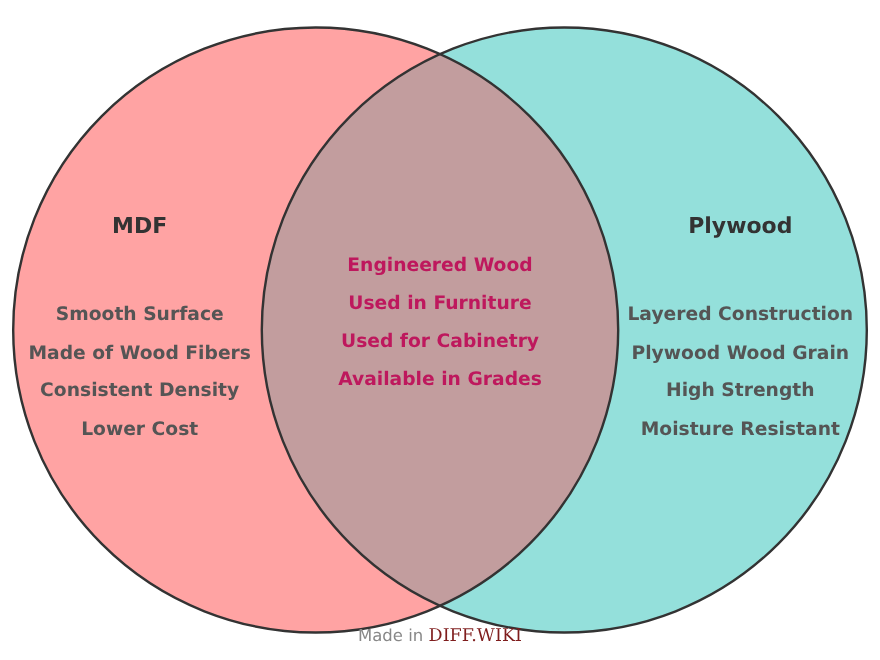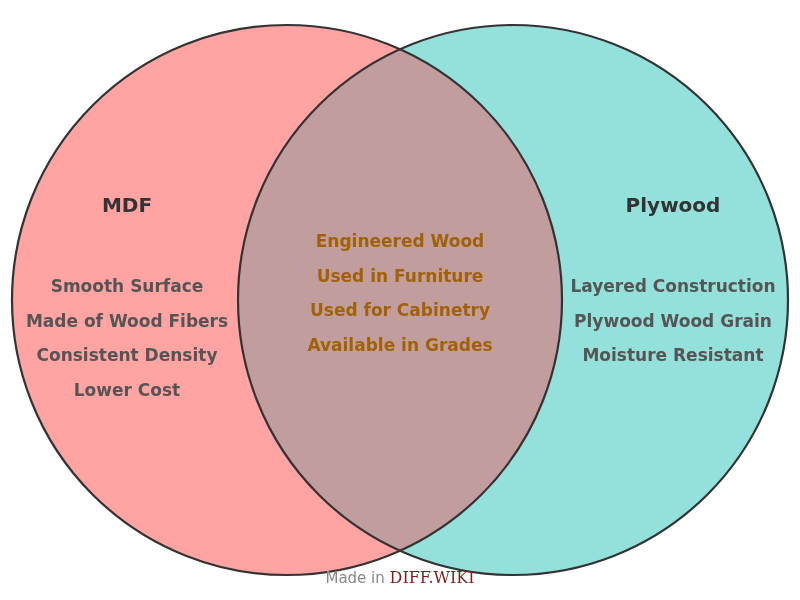--- a/index.html
+++ b/index.html
@@ -57,21 +57,21 @@
 
   .item {
     font-family: "DejaVu Sans", sans-serif;
     font-weight: bold;
     font-size: 17px;
     line-height: 34.5px;
     white-space: nowrap;
   }
 
   .side-item { color: #555555; }
-  .center-item { color: #a16207; }
+  .center-item { color: #be185d; }
 
   #left-title-box  { left: 127px; top: 195px; }
   #right-title-box { left: 673px; top: 195px; }
 
   #left-items  { left: 127px; top: 269px; }
   #right-items { left: 673px; top: 269px; }
   #center-items { left: 400px; top: 224px; }
 
   #footer-note {
     position: absolute;
@@ -134,20 +134,21 @@
     <div class="col" id="center-items">
       <div class="item center-item">Engineered Wood</div>
       <div class="item center-item">Used in Furniture</div>
       <div class="item center-item">Used for Cabinetry</div>
       <div class="item center-item">Available in Grades</div>
     </div>
 
     <div class="col" id="right-items">
       <div class="item side-item">Layered Construction</div>
       <div class="item side-item">Plywood Wood Grain</div>
+      <div class="item side-item">High Strength</div>
       <div class="item side-item">Moisture Resistant</div>
     </div>
 
   </div>
 
   <div id="footer-note"><span>Made in </span><span class="brand">DIFF.WIKI</span></div>
 
 </div>
 
 </body></html>

